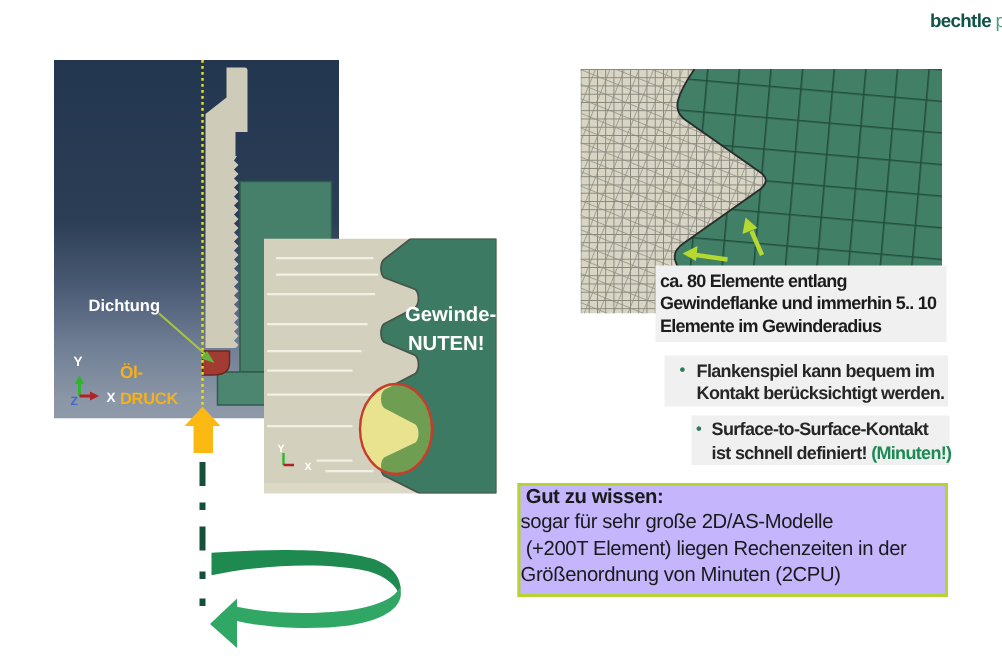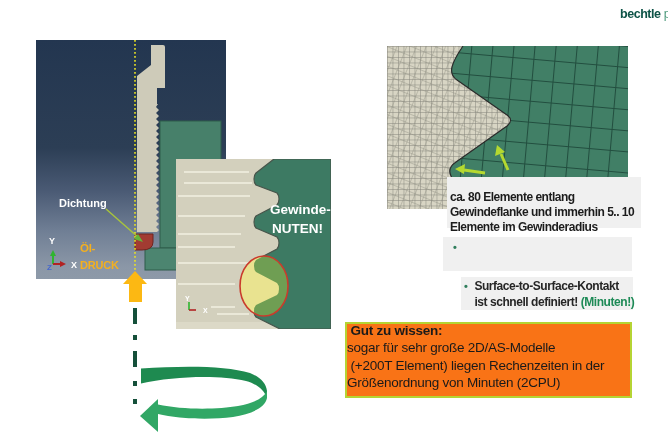--- a/index.html
+++ b/index.html
@@ -1,29 +1,29 @@
 <!DOCTYPE html>
 <html><head>
 <meta charset="utf-8">
 <style>
 html,body{margin:0;padding:0;}
 body{width:668px;height:437px;background:#ffffff;font-family:"Liberation Sans",sans-serif;overflow:hidden;}
 #stage{position:relative;width:668px;height:437px;background:#fff;}
 .abs{position:absolute;}
 #logo{top:7px;left:584px;font-size:12.5px;font-weight:bold;color:#0d5347;letter-spacing:-0.45px;white-space:nowrap;padding-left:36px;}
 #logo span{color:#4f9b7d;font-weight:normal;letter-spacing:-0.75px;}
-.cap{left:447px;top:177px;width:194px;height:51px;background:#f0f0f0;color:#1c1c1c;font-size:12px;font-weight:bold;letter-spacing:-0.5px;line-height:15.2px;padding:13px 0 0 3px;box-sizing:border-box;white-space:nowrap;}
+.cap{left:437px;top:177px;width:194px;height:51px;background:#f0f0f0;color:#1c1c1c;font-size:12px;font-weight:bold;letter-spacing:-0.5px;line-height:15.2px;padding:3px 0 0 3px;box-sizing:border-box;white-space:nowrap;}
 .b1{left:443px;top:237px;width:189px;height:34px;background:#f0f0f0;color:#262626;font-size:12px;font-weight:bold;letter-spacing:-0.45px;line-height:15.5px;box-sizing:border-box;padding-top:2.5px;white-space:nowrap;}
 .b2{left:461px;top:277px;width:172px;height:33px;background:#f0f0f0;color:#262626;font-size:12px;font-weight:bold;letter-spacing:-0.45px;line-height:15.5px;box-sizing:border-box;padding-top:2px;white-space:nowrap;}
 .brow{display:flex;}
 .bdot{color:#2e7d5b;font-size:11px;line-height:15.5px;}
 .d1{padding:0 8px 0 10px;}
 .d2{padding:0 7px 0 3px;}
 .lin{color:#1d8a56;}
-#gut{left:345px;top:322px;width:287px;height:76px;border:2px solid #b5d434;background:#f97316;color:#1a1a1a;font-size:13.5px;letter-spacing:-0.25px;line-height:17.3px;padding:0.5px 0 0 0;box-sizing:border-box;white-space:nowrap;}
+#gut{left:345px;top:322px;width:287px;height:76px;border:2px solid #b5d434;background:#c4b5fd;color:#1a1a1a;font-size:13.5px;letter-spacing:-0.25px;line-height:17.3px;padding:0.5px 0 0 0;box-sizing:border-box;white-space:nowrap;}
 </style>
 </head>
 <body>
 <div id="stage">
 
   <svg class="abs" style="left:36px;top:40px" width="190" height="239" viewBox="0 0 190 239">
     <defs>
       <linearGradient id="bgg" x1="0" y1="0" x2="0" y2="1">
         <stop offset="0" stop-color="#233650"></stop>
         <stop offset="0.45" stop-color="#2c3e55"></stop>
@@ -143,20 +143,21 @@
     <path d="M 3,4.5 C 45,1.5 88,1.5 112,9 C 122,13 128,19 129,27 L 129,34 C 126,26 119,20 108,17 C 80,10.5 35,12.5 3,19.5 Z" fill="#1e8a50"></path>
     <path d="M 129,27 L 129,34 C 127,44 113,50 95,53 C 72,56 40,55 20,50 L 20,40.5 C 45,46 80,45.5 100,42 C 115,39 125,35 129,27 Z" fill="#31a765"></path>
     <path d="M 20,35 L 20,68 L 2,52 Z" fill="#31a765"></path>
   </svg>
 
   <div class="abs cap">ca. 80 Elemente entlang<br>Gewindeflanke und immerhin 5.. 10<br>Elemente im Gewinderadius</div>
 
   <div class="abs b1">
       <div class="brow">
         <span class="bdot d1">•</span>
+        <div>Flankenspiel kann bequem im<br>Kontakt berücksichtigt werden.</div>
       </div>
     </div>
   <div class="abs b2">
       <div class="brow">
         <span class="bdot d2">•</span>
         <div>Surface-to-Surface-Kontakt<br>ist schnell definiert! <span class="lin">(Minuten!)</span></div>
       </div>
     </div>
 
   <div class="abs" id="gut">

